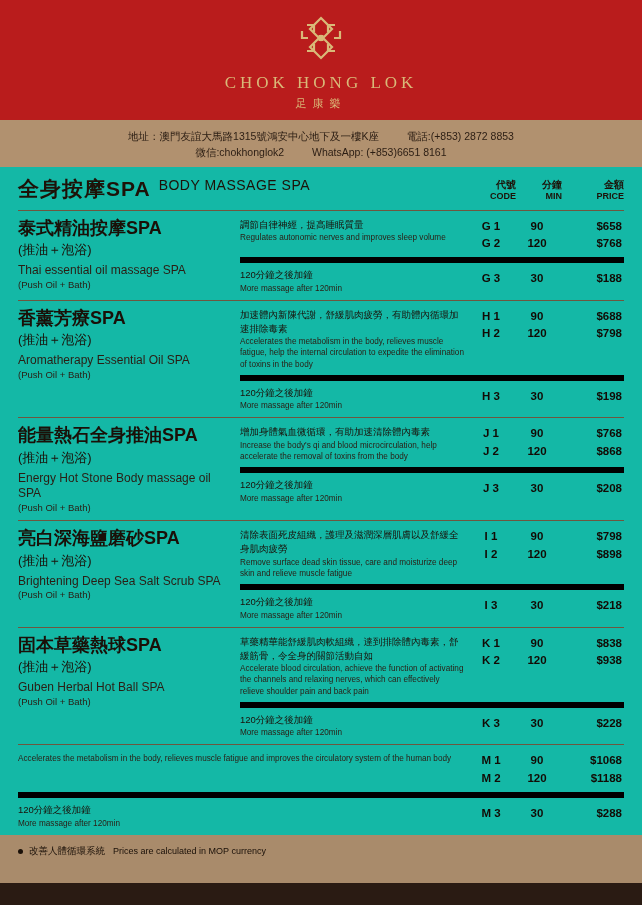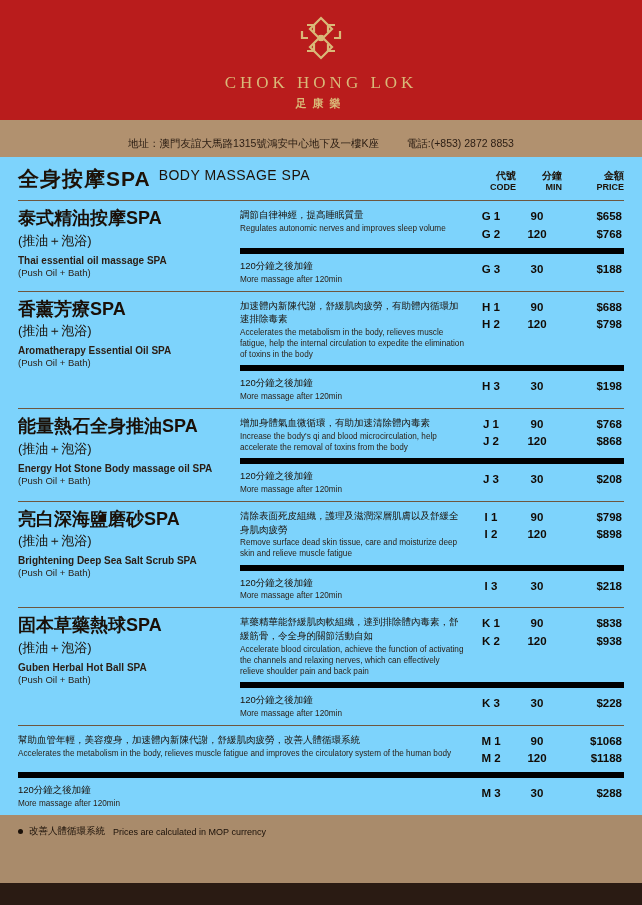--- a/index.html
+++ b/index.html
@@ -27,36 +27,35 @@
     letter-spacing:4px;
     font-size:17px;
     margin-top:6px;
     font-family:"Liberation Serif", serif;
   }
   .brand-sub{
     color:#d9b978;
     letter-spacing:6px;
     font-size:11px;
     margin-top:3px;
-    font-weight:bold;
   }
   
   .contact{
     background:#b1916f;
-    padding:15px 0 6px 0;
+    padding:8px 0 6px 0;
     text-align:center;
     color:#2b1d13;
     font-size:10.5px;
     line-height:1.55;
   }
   .contact span{white-space:nowrap;}
   .contact .gap{display:inline-block;width:22px;}
   
   .menu{
-    background:#7dd3fc;
+    background:#14b8a6;
     padding:0 18px 0 18px;
   }
   .title-row{
     display:flex;align-items:flex-end;
     border-bottom:1px solid #6e573f;
     padding:8px 0 7px 0;
   }
   .title-cn{
     font-size:21px;color:#1d1208;font-weight:bold;letter-spacing:1px;
   }
@@ -83,21 +82,21 @@
   .svc-left{
     width:222px;flex:0 0 222px;padding-right:6px;box-sizing:border-box;
   }
   .svc-name-cn{
     font-size:18px;color:#1a1008;font-weight:bold;line-height:1.2;
   }
   .svc-name-cn2{
     font-size:13px;color:#1a1008;line-height:1.45;margin-top:2px;
   }
   .svc-name-en{
-    font-size:10px;color:#2b1d13;line-height:1.3;margin-top:3px;font-weight:bold;
+    font-size:12px;color:#2b1d13;line-height:1.3;margin-top:3px;
   }
   .svc-name-en2{
     font-size:9.5px;color:#2b1d13;line-height:1.3;
   }
   .svc-name-en-big{
     font-size:14px;color:#1a1008;line-height:1.25;margin-top:1px;
   }
   .svc-right{flex:1;display:flex;flex-direction:column;}
   .row{
     display:flex;align-items:flex-start;
@@ -157,20 +156,25 @@
     <div class="brand-name">CHOK HONG LOK</div>
     <div class="brand-sub">足康樂</div>
   </div>
 
   <div class="contact">
     <div>
       <span>地址：澳門友誼大馬路1315號鴻安中心地下及一樓K座</span>
       <span class="gap"></span>
       <span>電話:(+853) 2872 8853</span>
     </div>
+    <div>
+      <span>微信:chokhonglok2</span>
+      <span class="gap"></span>
+      <span>WhatsApp: (+853)6651 8161</span>
+    </div>
   </div>
 
   <div class="menu">
 
     <div class="title-row">
       <div class="title-cn">全身按摩SPA</div>
       <div class="title-en">BODY MASSAGE SPA</div>
       <div class="title-cols">
         <div class="tcol tc-code">
           <span class="cn">代號</span>
@@ -394,21 +398,20 @@
             <div class="v v-price single">$228</div>
           </div>
         </div>
       </div>
     </div>
 
     <div class="svc">
       <div class="svc-right">
         <div class="row">
           <div class="desc">
-            <div class="desc-cn">幫助血管年輕，美容瘦身，加速體內新陳代謝，舒緩肌肉疲勞，改善人體循環系統</div>
             <div class="desc-en">Accelerates the metabolism in the body, relieves muscle fatigue and improves the circulatory system of the human body</div>
           </div>
           <div class="vals">
             <div class="v v-code">
               <div>M 1</div>
               <div>M 2</div>
             </div>
             <div class="v v-min">
               <div>90</div>
               <div>120</div>

